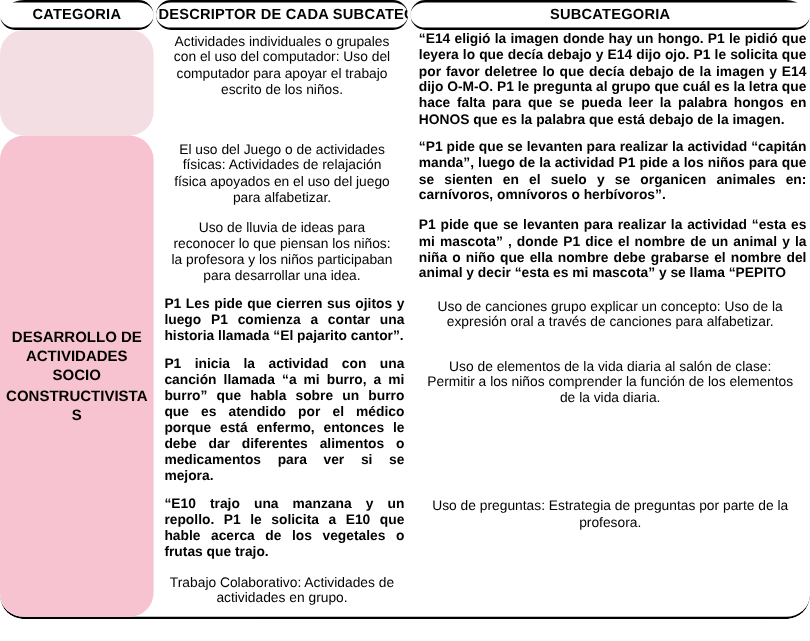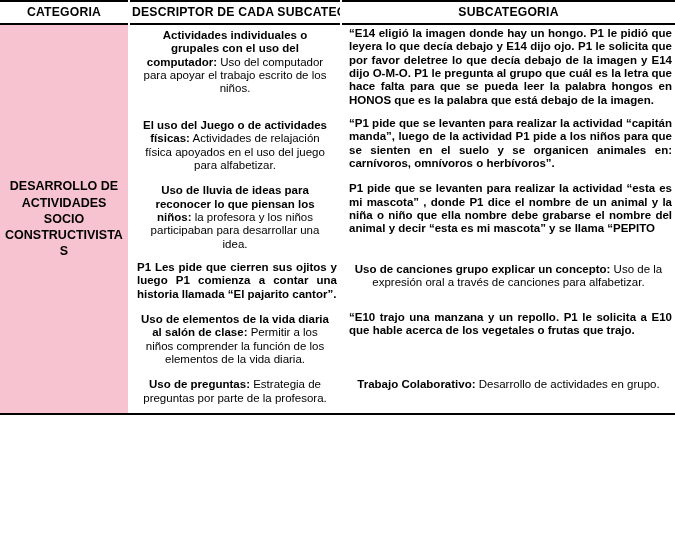--- a/index.html
+++ b/index.html
@@ -1,15 +1,15 @@
 <!DOCTYPE html>
 <html><head>
 <meta charset="utf-8">
 <style>
-  * { margin: 0; padding: 0; box-sizing: border-box; }
+  * { margin: 0; padding: 0; box-sizing: border-box; border-radius: 20px; }
   html, body { background: #ffffff; }
   body {
     width: 675px;
     font-family: "Liberation Sans", sans-serif;
     color: #000;
     -webkit-font-smoothing: antialiased;
   }
   .tbl {
     width: 675px;
     display: grid;
@@ -27,21 +27,21 @@
     border-top: 2.5px solid #000;
     border-bottom: 2px solid #000;
     letter-spacing: 0.2px;
     white-space: nowrap;
     overflow: hidden;
   }
   .cat {
     grid-column: 1;
     grid-row: 2 / span 8;
     display: flex;
-    flex-direction: row;
+    flex-direction: column;
   }
   .cat-light {
     height: 88px;
     background: #f3dfe3;
     flex: none;
   }
   .cat-main {
     flex: 1;
     background: #f8c3d0;
     display: flex;
@@ -63,21 +63,21 @@
     line-height: 1.16;
     padding: 2px 6px 8px 6px;
     vertical-align: top;
   }
   .sub {
     text-align: center;
     padding-left: 11px;
     padding-right: 11px;
     padding-top: 4px;
   }
-  .sub-term { font-weight: bold; }
+  .sub-term { font-weight: normal; }
   .desc {
     text-align: justify;
     padding-left: 7px;
     padding-right: 3px;
     font-weight: bold;
   }
 </style>
 </head>
 <body>
 
@@ -111,30 +111,31 @@
     <span class="sub-def">la profesora y los niños participaban para desarrollar una idea.</span>
   </div>
   <div class="cell desc">P1 pide que se levanten para realizar la actividad “esta es mi mascota” , donde P1 dice el nombre de un animal y la niña o niño que ella nombre debe grabarse el nombre del animal y decir “esta es mi mascota” y se llama “PEPITO</div>
 
   <div class="cell desc">P1 Les pide que cierren sus ojitos y luego P1 comienza a contar una historia llamada “El pajarito cantor”.</div>
 
   <div class="cell sub">
     <span class="sub-term">Uso de canciones grupo explicar un concepto:</span>
     <span class="sub-def">Uso de la expresión oral a través de canciones para alfabetizar.</span>
   </div>
+  <div class="cell desc">P1 inicia la actividad con una canción llamada “a mi burro, a mi burro” que habla sobre un burro que es atendido por el médico porque está enfermo, entonces le debe dar diferentes alimentos o medicamentos para ver si se mejora.</div>
 
   <div class="cell sub">
     <span class="sub-term">Uso de elementos de la vida diaria al salón de clase:</span>
     <span class="sub-def">Permitir a los niños comprender la función de los elementos de la vida diaria.</span>
   </div>
   <div class="cell desc">“E10 trajo una manzana y un repollo. P1 le solicita a E10 que hable acerca de los vegetales o frutas que trajo.</div>
 
   <div class="cell sub">
     <span class="sub-term">Uso de preguntas:</span>
     <span class="sub-def">Estrategia de preguntas por parte de la profesora.</span>
   </div>
 
   <div class="cell sub">
     <span class="sub-term">Trabajo Colaborativo:</span>
-    <span class="sub-def">Desarrollo de actividades en grupo.</span>
+    <span class="sub-def">Actividades de actividades en grupo.</span>
   </div>
 
 </div>
 
 </body></html>

